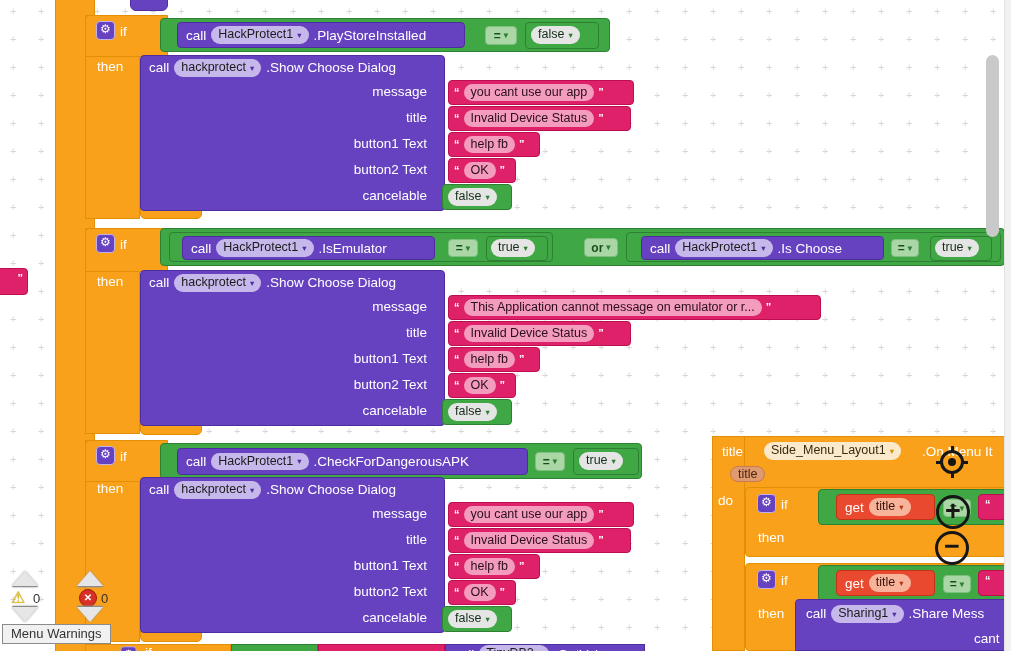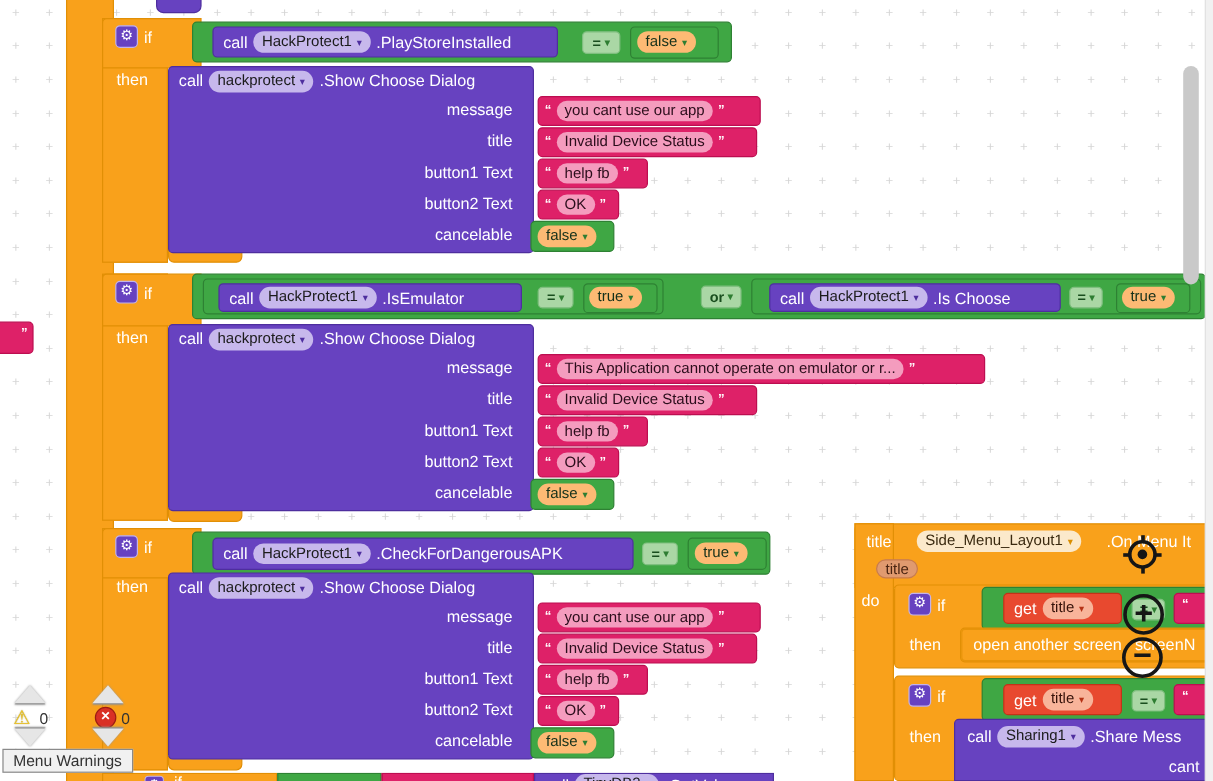--- a/index.html
+++ b/index.html
@@ -13,21 +13,21 @@
   .b-or2{background:#F9A11B;border:1px solid #E18F05;box-sizing:border-box;}
   .b-pu{background:#6742C0;border:1px solid #4E2E9E;box-sizing:border-box;}
   .b-gr{background:#3FA744;border:1px solid #2E8133;box-sizing:border-box;}
   .b-pk{background:#DE2168;border:1px solid #BC0E50;box-sizing:border-box;}
   .b-rd{background:#E8492F;border:1px solid #C23318;box-sizing:border-box;}
   .r4{border-radius:4px;}
   
   .pill{display:inline-flex;align-items:center;gap:4px;border-radius:10px;padding:1px 7px;
         font-size:12.5px;line-height:1.25;white-space:nowrap;}
   .p-pu{background:#C7B8EC;color:#1b1b1b;}
-  .p-gr{background:#fdba74;color:#14301a;}
+  .p-gr{background:#e5e5e5;color:#14301a;}
   .p-pk{background:#F49CBE;color:#2b0d1b;}
   .p-or{background:#FBE9CB;color:#3a2a10;}
   .p-rd{background:#F8B49A;color:#36130a;}
   .caret{font-size:8.5px;line-height:1;}
   .c-pu{color:#4E2E9E}.c-gr{color:#2E7D32}.c-or{color:#D98E00}.c-rd{color:#B53316}
   
   .chip{position:absolute;display:flex;align-items:center;justify-content:center;gap:3px;
         background:#AAD7A5;border:1px solid #7FBF7F;border-radius:4px;color:#194D1E;
         font-size:12px;font-weight:bold;box-sizing:border-box;}
   
@@ -1069,21 +1069,21 @@
         </span>
       <span class="wtxt">.Show Choose Dialog</span>
     </div>
     <span class="plab" style="top:29px;">message</span>
     <span class="plab" style="top:55px;">title</span>
     <span class="plab" style="top:81px;">button1 Text</span>
     <span class="plab" style="top:107px;">button2 Text</span>
     <span class="plab" style="top:133px;">cancelable</span>
     <div class="strblk b-pk r4" style="left:308px;top:25px;width:373px;height:25px;">
       <span class="qch">“</span>
-        <span class="pill p-pk">This Application cannot operate on emulator or r...</span>
+        <span class="pill p-pk">This Application cannot message on emulator or r...</span>
         <span class="qch">”</span>
     </div>
     <div class="strblk b-pk r4" style="left:308px;top:51px;width:183px;height:25px;">
       <span class="qch">“</span>
         <span class="pill p-pk">Invalid Device Status</span>
         <span class="qch">”</span>
     </div>
     <div class="strblk b-pk r4" style="left:308px;top:77px;width:92px;height:25px;">
       <span class="qch">“</span>
         <span class="pill p-pk">help fb</span>
@@ -1212,24 +1212,20 @@
       </span>
   </div>
   <div class="chip z2" style="left:943px;top:499px;width:28px;height:18px;">
     <span>=</span>
       <span class="caret c-gr">▾</span>
   </div>
   <div class="abs b-pk z2" style="left:978px;top:494px;width:33px;height:26px;border-radius:4px 0 0 4px;">
     <span class="qch abs" style="left:6px;top:4px;">“</span>
   </div>
   <span class="abs wtxt z2" style="left:758px;top:530px;">then</span>
-  <div class="abs b-or2 row z2" style="left:800px;top:523px;width:211px;height:29px;padding:0 10px;border-radius:4px 0 0 4px;box-shadow:inset 0 0 0 1px #e7940a;">
-    <span class="wtxt">open another screen</span>
-    <span class="wtxt" style="margin-left:6px;">screenN</span>
-  </div>
 
   <div class="abs b-or2 z1" style="left:745px;top:563px;width:266px;height:88px;border-radius:4px 0 0 4px;"></div>
   <div class="gear z2" style="left:757px;top:570px;">⚙︎</div>
   <span class="abs wtxt z2" style="left:781px;top:573px;">if</span>
   <div class="abs b-gr z2" style="left:818px;top:565px;width:193px;height:36px;border-radius:4px 0 0 4px;"></div>
   <div class="abs b-rd r4 row z2" style="left:836px;top:570px;width:99px;height:26px;padding:0 8px;">
     <span class="wtxt">get</span>
     <span class="pill p-rd">
         <span>title</span>
         <span class="caret c-rd">▾</span>

